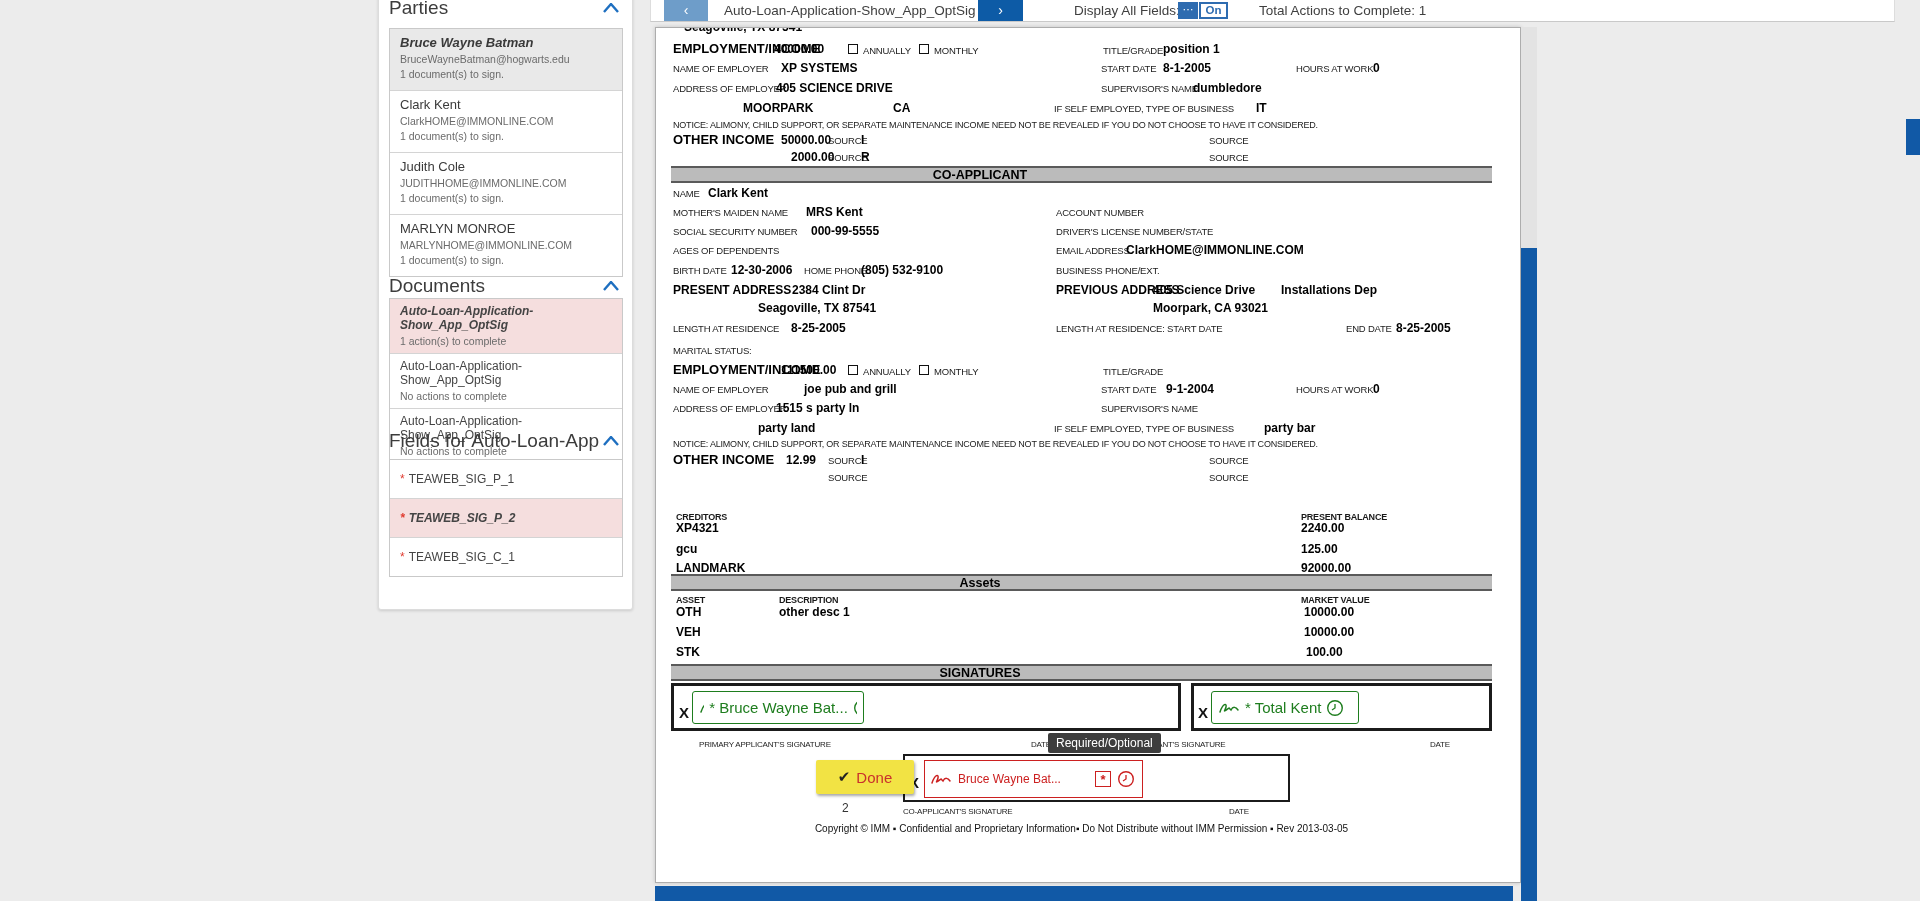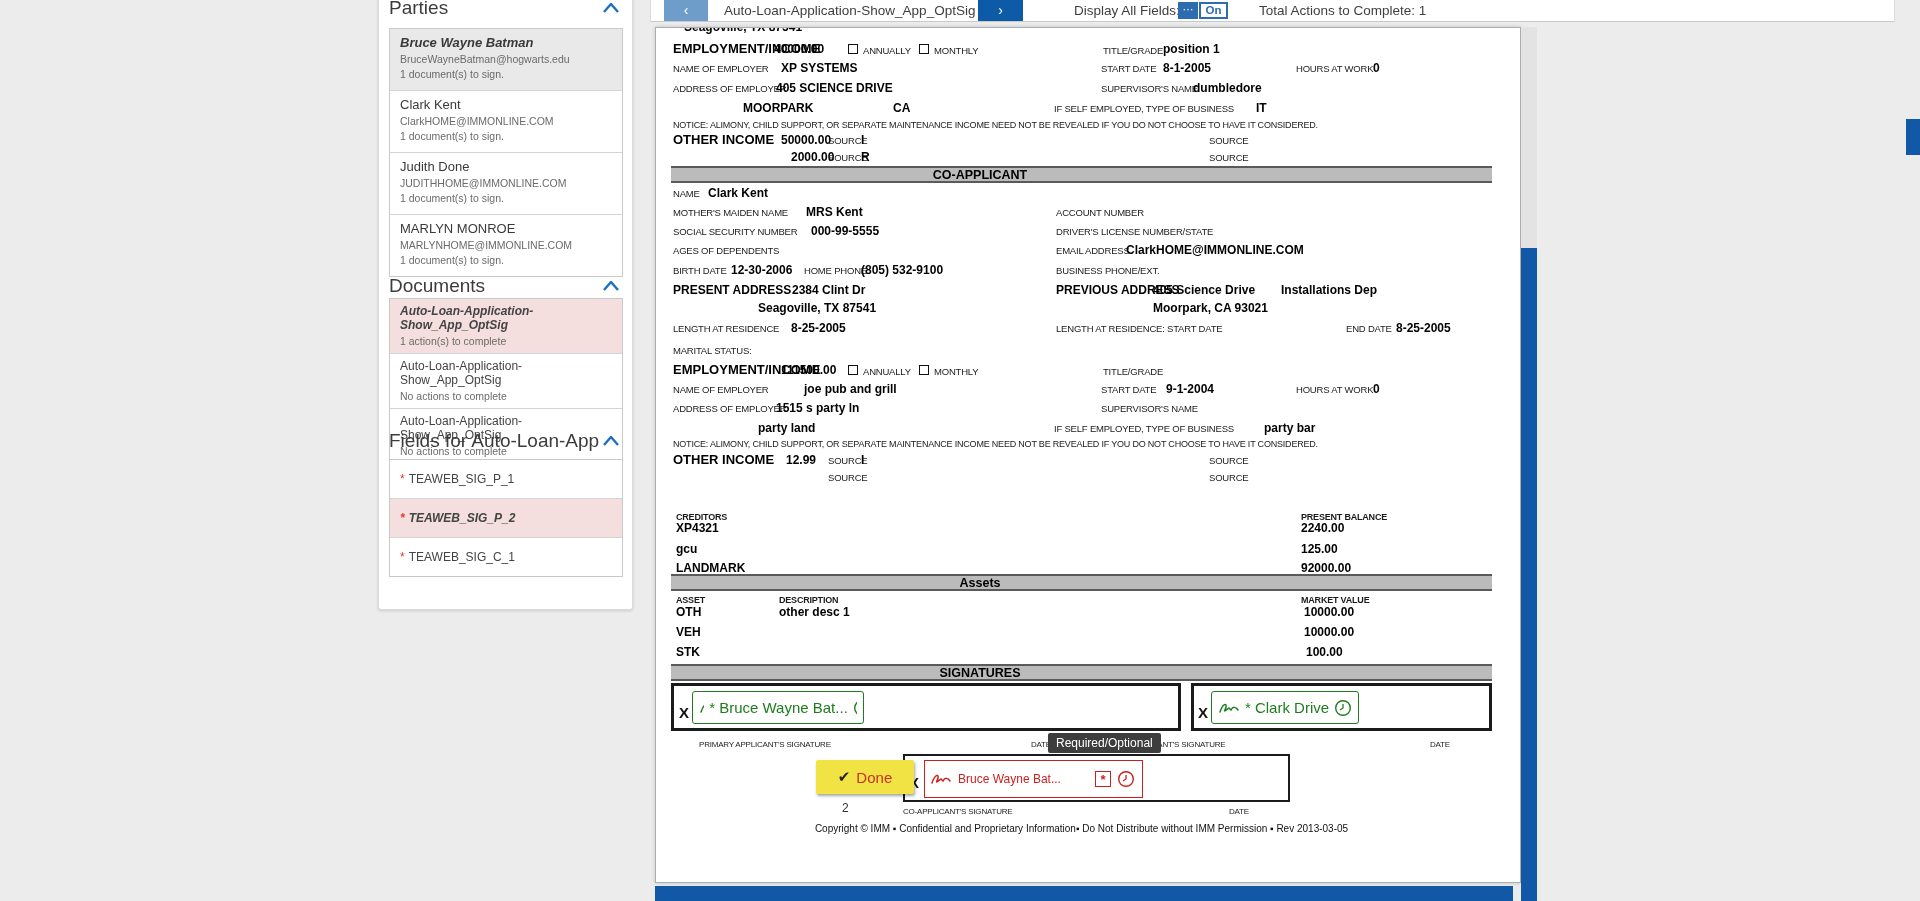--- a/index.html
+++ b/index.html
@@ -95,21 +95,21 @@
       <span class="nm bi">Bruce Wayne Batman</span>
       <span class="em">BruceWayneBatman@hogwarts.edu</span>
       <span class="st">1 document(s) to sign.</span>
     </div>
     <div class="prow">
       <span class="nm">Clark Kent</span>
       <span class="em">ClarkHOME@IMMONLINE.COM</span>
       <span class="st">1 document(s) to sign.</span>
     </div>
     <div class="prow">
-      <span class="nm">Judith Done</span>
+      <span class="nm">Judith Cole</span>
       <span class="em">JUDITHHOME@IMMONLINE.COM</span>
       <span class="st">1 document(s) to sign.</span>
     </div>
     <div class="prow">
       <span class="nm">MARLYN MONROE</span>
       <span class="em">MARLYNHOME@IMMONLINE.COM</span>
       <span class="st">1 document(s) to sign.</span>
     </div>
   </div>
 
@@ -314,21 +314,21 @@
         </svg>
     </div>
   </div>
 
   <div class="sigbox" style="left:535px; top:655px; width:301px;">
     <span class="xmark" style="left:4px; top:18px;">X</span>
     <div class="sigwid" style="left:17px; top:5px; width:148px; height:33px;">
       <svg width="22" height="14">
           <path d="M2 11 C5 2 9 2 8 6 C7 10 4 12 11 7 L13 9 C15 5 18 6 20 9" fill="none" stroke="#1e7d1e" stroke-width="1.5" stroke-linecap="round"></path>
         </svg>
-      <span class="sigtxt">* Clark Drive</span>
+      <span class="sigtxt">* Total Kent</span>
       <svg width="18" height="18">
           <circle cx="9" cy="9" r="7.3" fill="none" stroke="#1e7d1e" stroke-width="1.4"></circle>
           <polyline points="9,5 9,9 6,11" fill="none" stroke="#1e7d1e" stroke-width="1.3"></polyline>
         </svg>
     </div>
   </div>
 
   <span class="cap" style="left:43px; top:712px;">PRIMARY APPLICANT'S SIGNATURE</span>
   <span class="cap" style="left:375px; top:712px;">DATE</span>
   <span class="cap" style="left:460px; top:712px;">CO-APPLICANT'S SIGNATURE</span>

